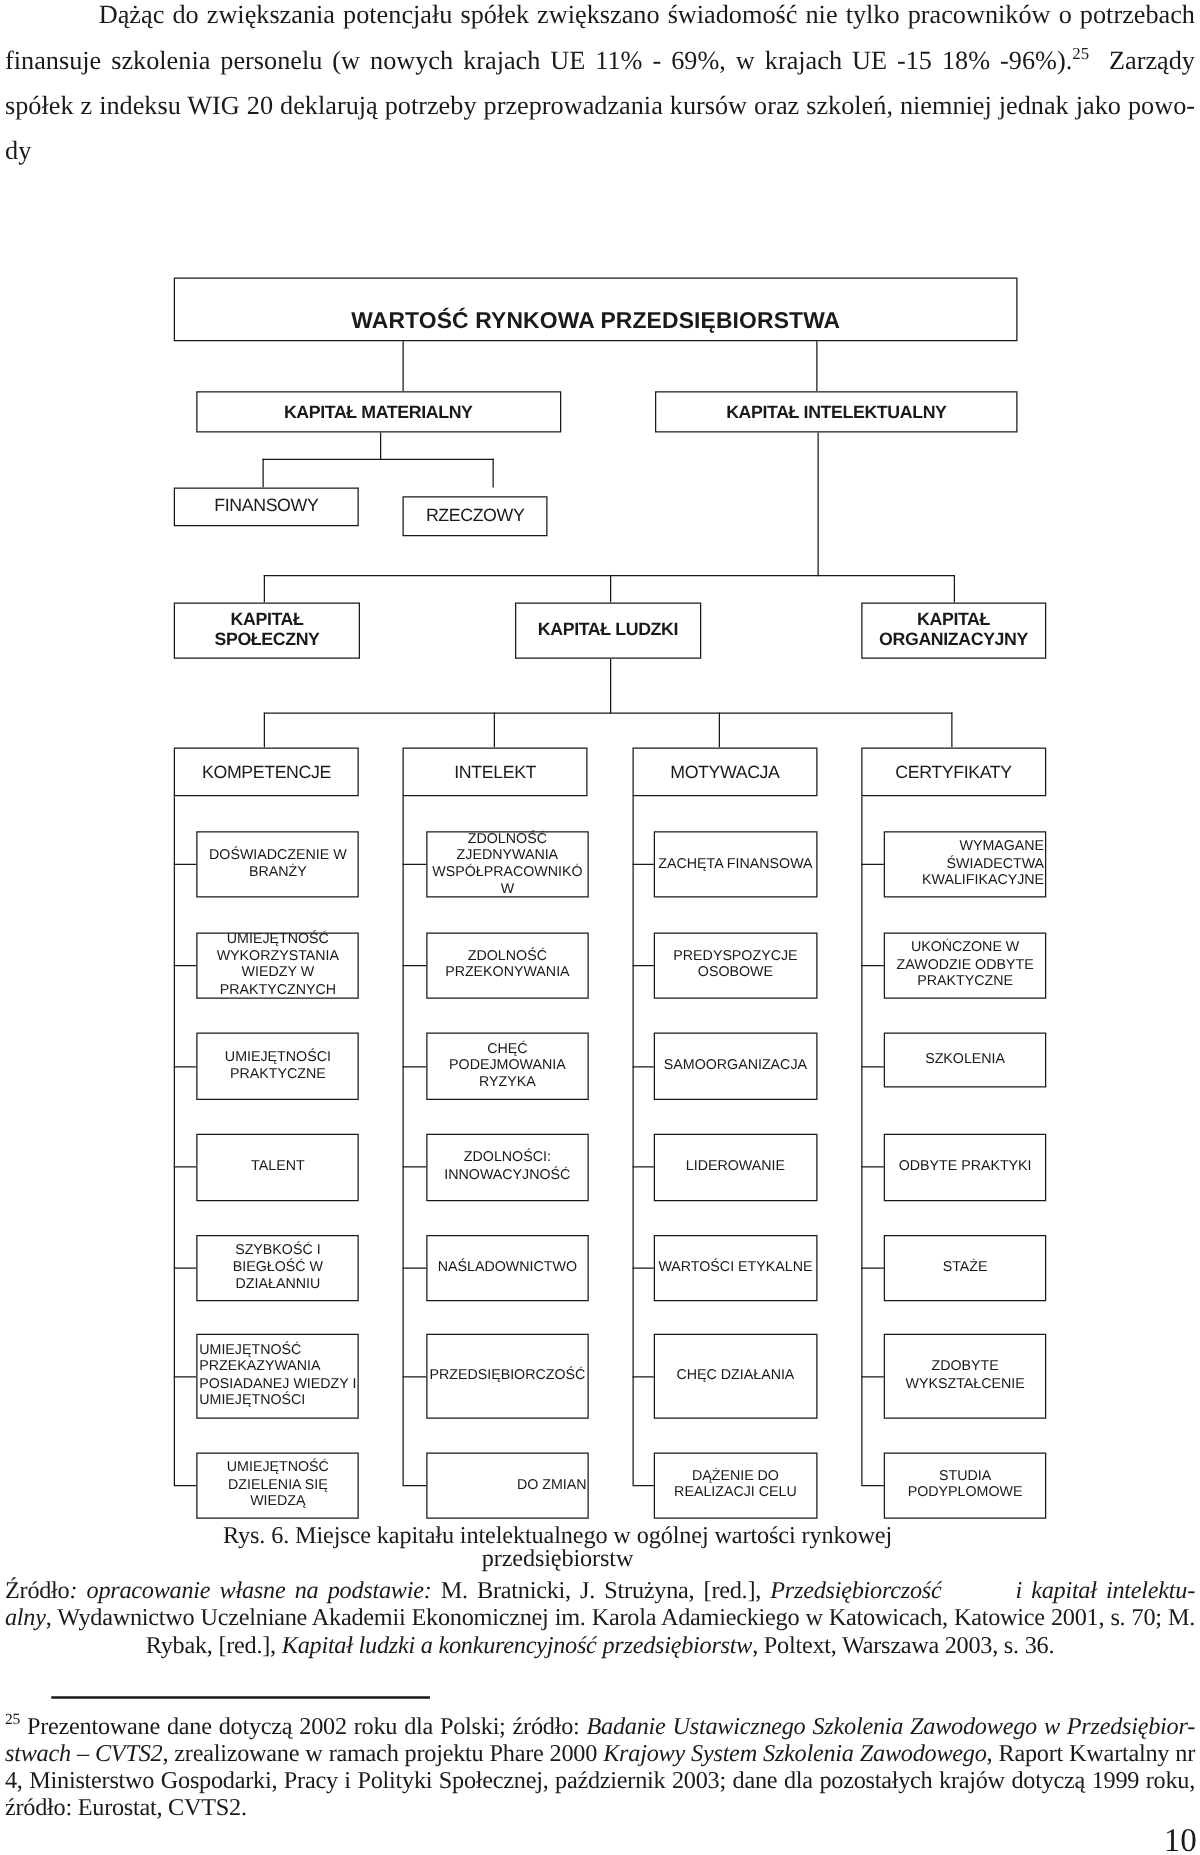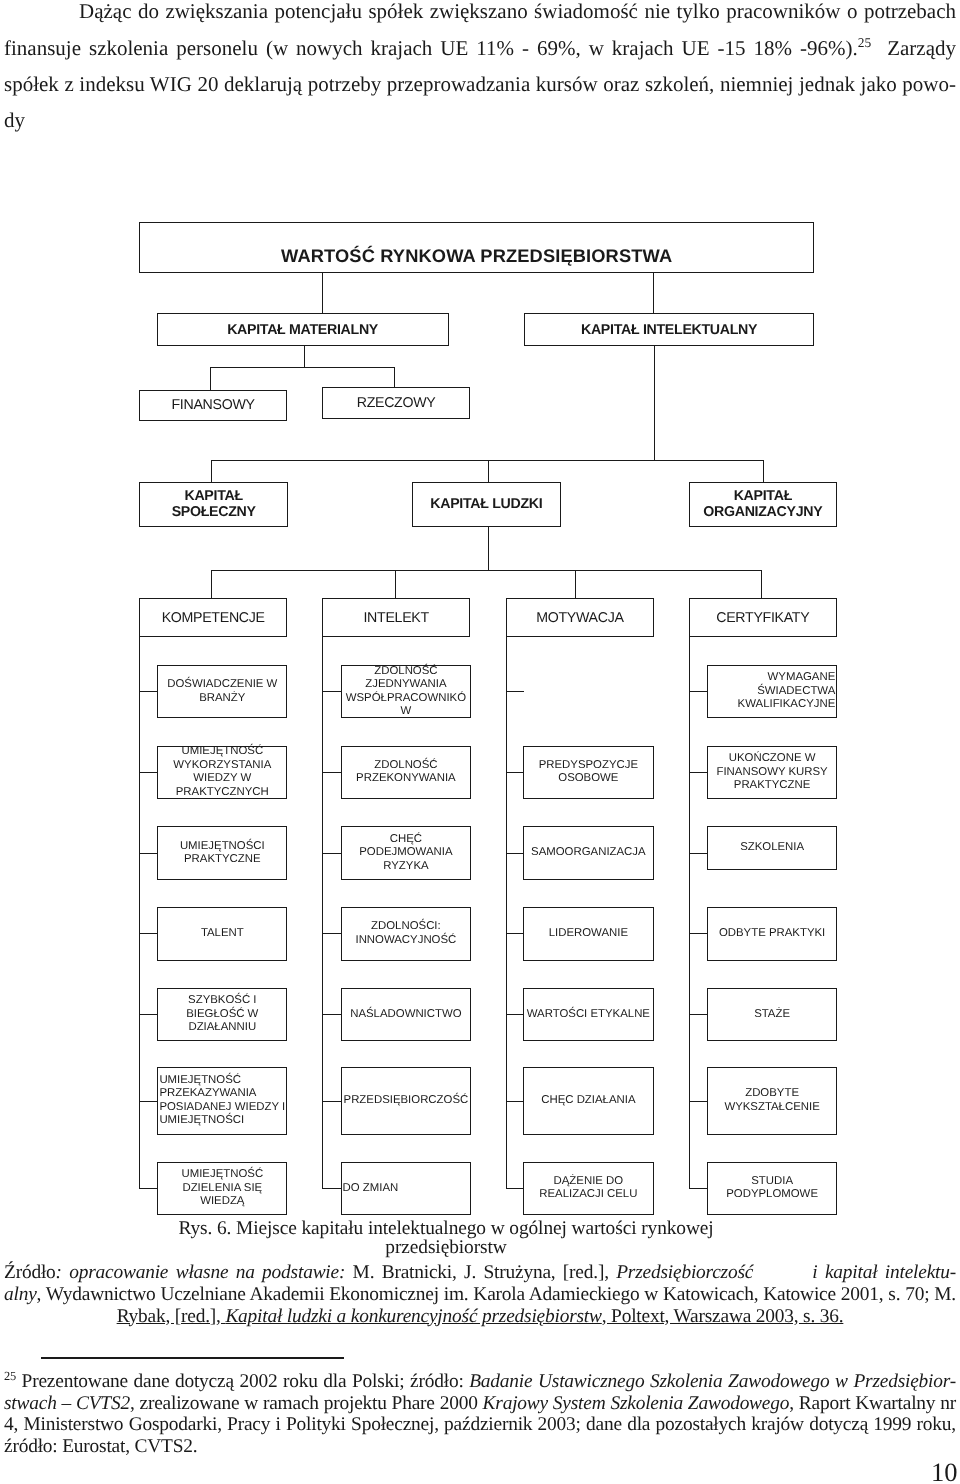--- a/index.html
+++ b/index.html
@@ -20,21 +20,21 @@
         overflow-wrap:break-word;padding:0 1.1px;}
   .s146{font-size:14.2px;line-height:16.2px;letter-spacing:-0.3px;}
   .s17{font-size:18.3px;line-height:20px;letter-spacing:0.12px;margin-top:16px;}
   .bold .dtxt{font-weight:bold;}
   .vline{position:absolute;width:1px;background:#1a1a1a;z-index:1;}
   .hline{position:absolute;height:1px;background:#1a1a1a;z-index:1;}
 
   .cap{position:absolute;font-size:19.4px;line-height:19.4px;text-align:center;color:#1a1a1a;letter-spacing:-0.1px;}
   .src{position:absolute;font-size:19.4px;line-height:21.9px;color:#1a1a1a;letter-spacing:-0.2px;}
   .src .ln{display:block;text-align:justify;text-align-last:justify;}
-  .src .lnc{text-align:center;text-align-last:center;text-decoration:underline;}
+  .src .lnc{text-align:center;text-align-last:center;}
   .src .gapw{white-space:pre;}
   .fn{position:absolute;font-size:19.4px;line-height:21.7px;color:#1a1a1a;letter-spacing:-0.2px;}
   .fn .ln{display:block;text-align:justify;text-align-last:justify;}
   .fn .lnl{text-align-last:left;}
   .rule{position:absolute;background:#1a1a1a;}
   .pgnum{position:absolute;font-size:26.5px;line-height:26.5px;color:#1a1a1a;}
   sup{font-size:0.64em;vertical-align:super;line-height:0;}
   i{font-style:italic;}
 </style>
 </head>
@@ -54,21 +54,21 @@
       <span class="dtxt s146">KAPITAŁ MATERIALNY</span>
     </div>
 <div class="dbox bold" style="left:524px;top:313.2px;width:290.2px;height:33.3px">
       <span class="dtxt s146">KAPITAŁ INTELEKTUALNY</span>
     </div>
 <div class="vline" style="left:322.1px;top:271.4px;height:41.8px"></div>
 <div class="vline" style="left:652.8px;top:271.4px;height:41.8px"></div>
 <div class="dbox" style="left:139.4px;top:389.6px;width:147.4px;height:31.5px">
       <span class="dtxt s146">FINANSOWY</span>
     </div>
-<div class="dbox" style="left:322.1px;top:387px;width:148px;height:31.5px">
+<div class="dbox" style="left:322.1px;top:397px;width:116px;height:31.5px">
       <span class="dtxt s146">RZECZOWY</span>
     </div>
 <div class="vline" style="left:304.1px;top:344.9px;height:23.1px"></div>
 <div class="hline" style="left:210.3px;top:367px;width:185.1px"></div>
 <div class="vline" style="left:210.3px;top:367px;height:22.6px"></div>
 <div class="vline" style="left:394.4px;top:367px;height:22.6px"></div>
 <div class="dbox bold" style="left:139.2px;top:481.6px;width:148.9px;height:45.2px">
       <span class="dtxt s146">KAPITAŁ SPOŁECZNY</span>
     </div>
 <div class="dbox bold" style="left:412.1px;top:481.7px;width:148.5px;height:45.2px">
@@ -142,27 +142,30 @@
 <div class="hline" style="left:322.4px;top:933.4px;width:19.7px"></div>
 <div class="dbox" style="left:340.5px;top:988px;width:130.8px;height:52.8px">
       <span class="dtxt" style="text-align:center">NAŚLADOWNICTWO</span>
     </div>
 <div class="hline" style="left:322.4px;top:1013.9px;width:19.7px"></div>
 <div class="dbox" style="left:340.5px;top:1067.4px;width:130.8px;height:67.2px">
       <span class="dtxt" style="text-align:center">PRZEDSIĘBIORCZOŚĆ</span>
     </div>
 <div class="hline" style="left:322.4px;top:1100.5px;width:19.7px"></div>
 <div class="dbox" style="left:340.5px;top:1161.9px;width:130.8px;height:52.8px">
-      <span class="dtxt" style="text-align:left">DO ZMIAN</span>
+      <span class="dtxt" style="text-align:right">DO ZMIAN</span>
     </div>
 <div class="hline" style="left:322.4px;top:1187.8px;width:19.7px"></div>
 <div class="dbox" style="left:506.3px;top:598.3px;width:147.3px;height:39px">
       <span class="dtxt s146">MOTYWACJA</span>
     </div>
 <div class="vline" style="left:506.3px;top:635.7px;height:552.6px"></div>
+<div class="dbox" style="left:522.8px;top:664.8px;width:131.1px;height:53.6px">
+      <span class="dtxt" style="text-align:center">ZACHĘTA FINANSOWA</span>
+    </div>
 <div class="hline" style="left:506.3px;top:691.1px;width:18.1px"></div>
 <div class="dbox" style="left:522.8px;top:745.7px;width:131.1px;height:53.6px">
       <span class="dtxt" style="text-align:center">PREDYSPOZYCJE OSOBOWE</span>
     </div>
 <div class="hline" style="left:506.3px;top:772px;width:18.1px"></div>
 <div class="dbox" style="left:522.8px;top:825.9px;width:131.1px;height:54.6px">
       <span class="dtxt" style="text-align:center">SAMOORGANIZACJA</span>
     </div>
 <div class="hline" style="left:506.3px;top:852.7px;width:18.1px"></div>
 <div class="dbox" style="left:522.8px;top:907.1px;width:131.1px;height:53.6px">
@@ -183,21 +186,21 @@
 <div class="hline" style="left:506.3px;top:1187.8px;width:18.1px"></div>
 <div class="dbox" style="left:688.5px;top:598.3px;width:148.7px;height:39px">
       <span class="dtxt s146">CERTYFIKATY</span>
     </div>
 <div class="vline" style="left:688.8px;top:635.7px;height:552.6px"></div>
 <div class="dbox" style="left:706.8px;top:664.8px;width:130.6px;height:53.6px">
       <span class="dtxt" style="text-align:right">WYMAGANE ŚWIADECTWA KWALIFIKACYJNE</span>
     </div>
 <div class="hline" style="left:688.8px;top:691.1px;width:19.6px"></div>
 <div class="dbox" style="left:706.8px;top:745.7px;width:130.6px;height:53.6px">
-      <span class="dtxt" style="text-align:center">UKOŃCZONE W FINANSOWY KURSY PRAKTYCZNE</span>
+      <span class="dtxt" style="text-align:center">UKOŃCZONE W ZAWODZIE ODBYTE PRAKTYCZNE</span>
     </div>
 <div class="hline" style="left:688.8px;top:772px;width:19.6px"></div>
 <div class="dbox" style="left:706.8px;top:825.9px;width:130.6px;height:44px">
       <span class="dtxt" style="text-align:center">SZKOLENIA</span>
     </div>
 <div class="hline" style="left:688.8px;top:852.7px;width:19.6px"></div>
 <div class="dbox" style="left:706.8px;top:907.1px;width:130.6px;height:53.6px">
       <span class="dtxt" style="text-align:center">ODBYTE PRAKTYKI</span>
     </div>
 <div class="hline" style="left:688.8px;top:933.4px;width:19.6px"></div>

